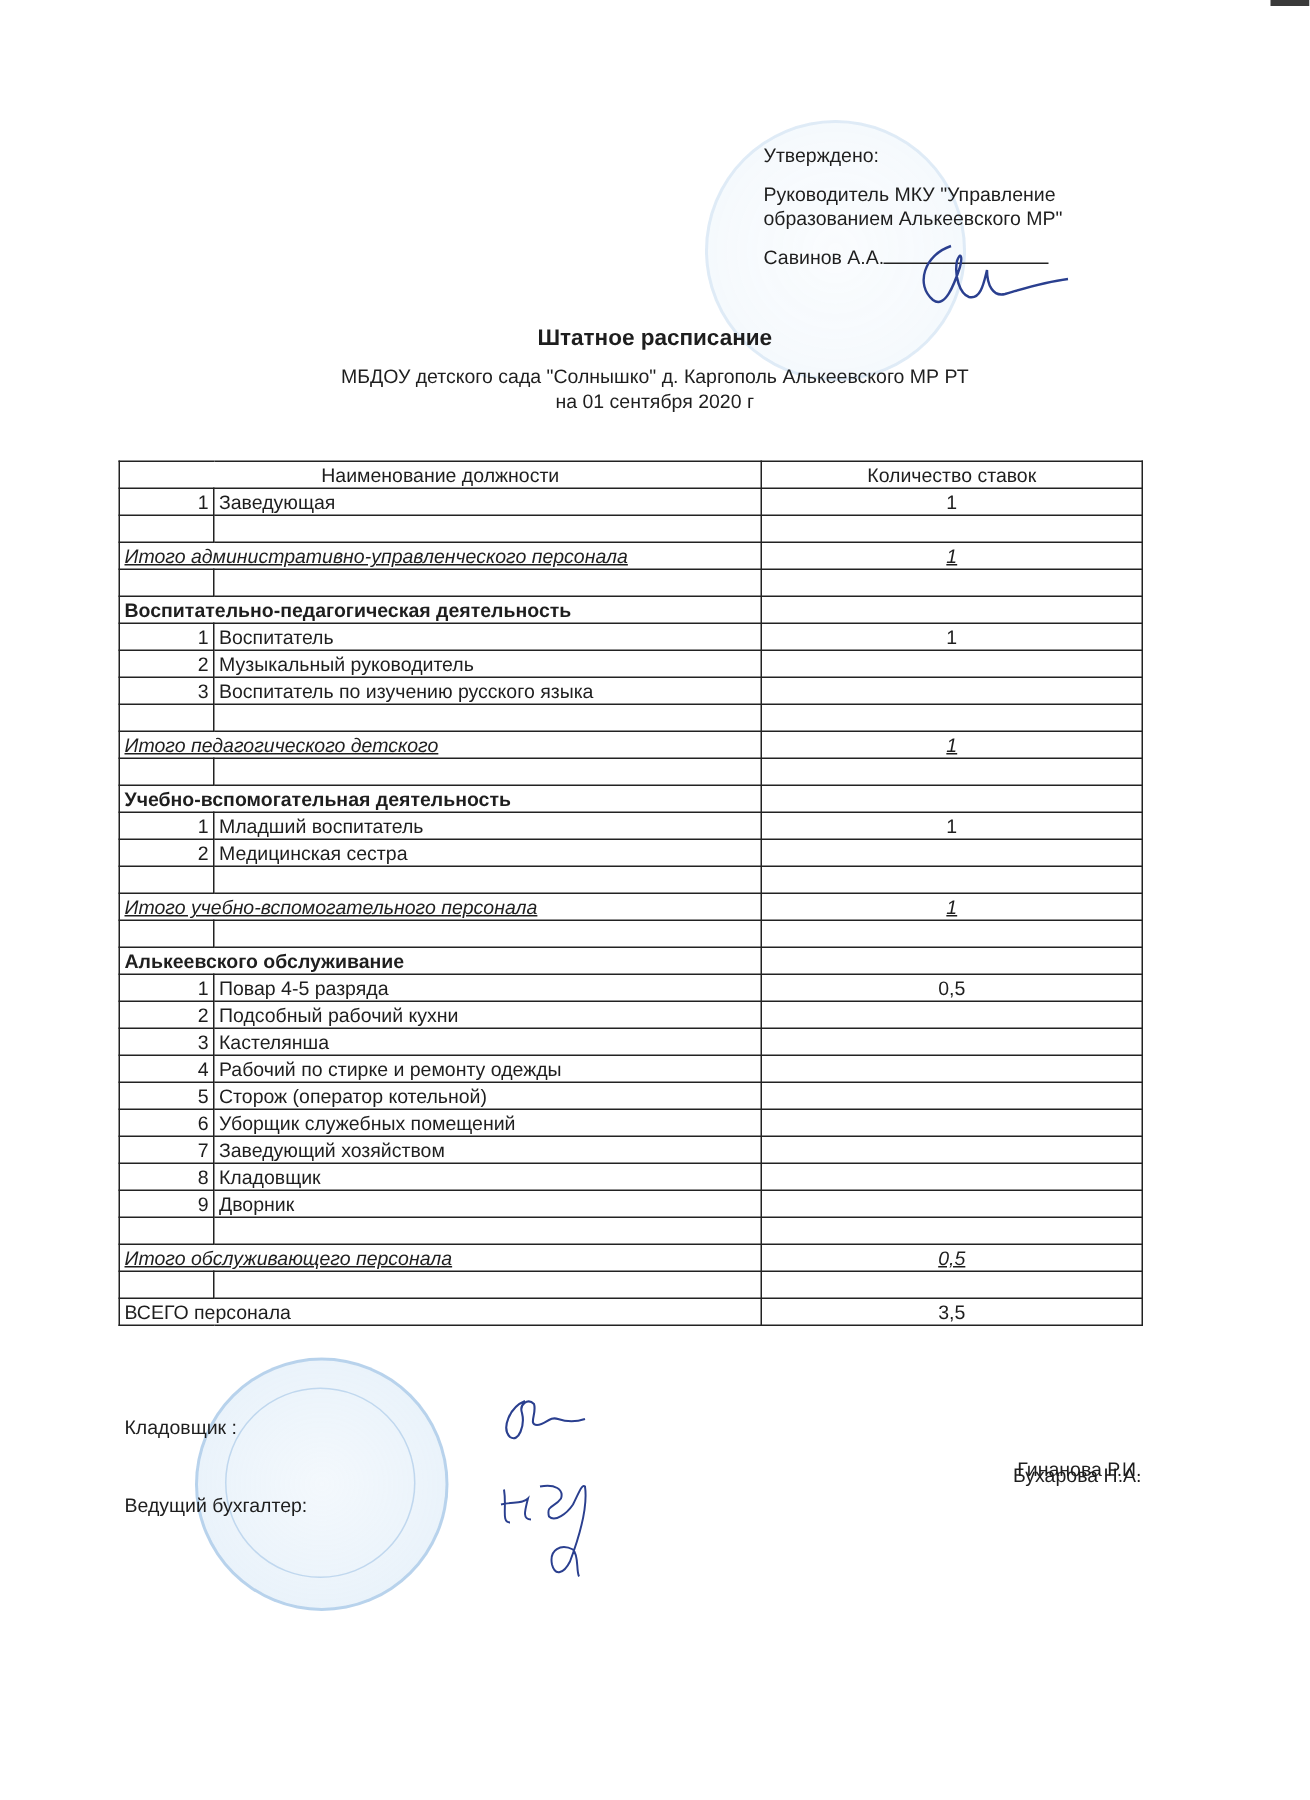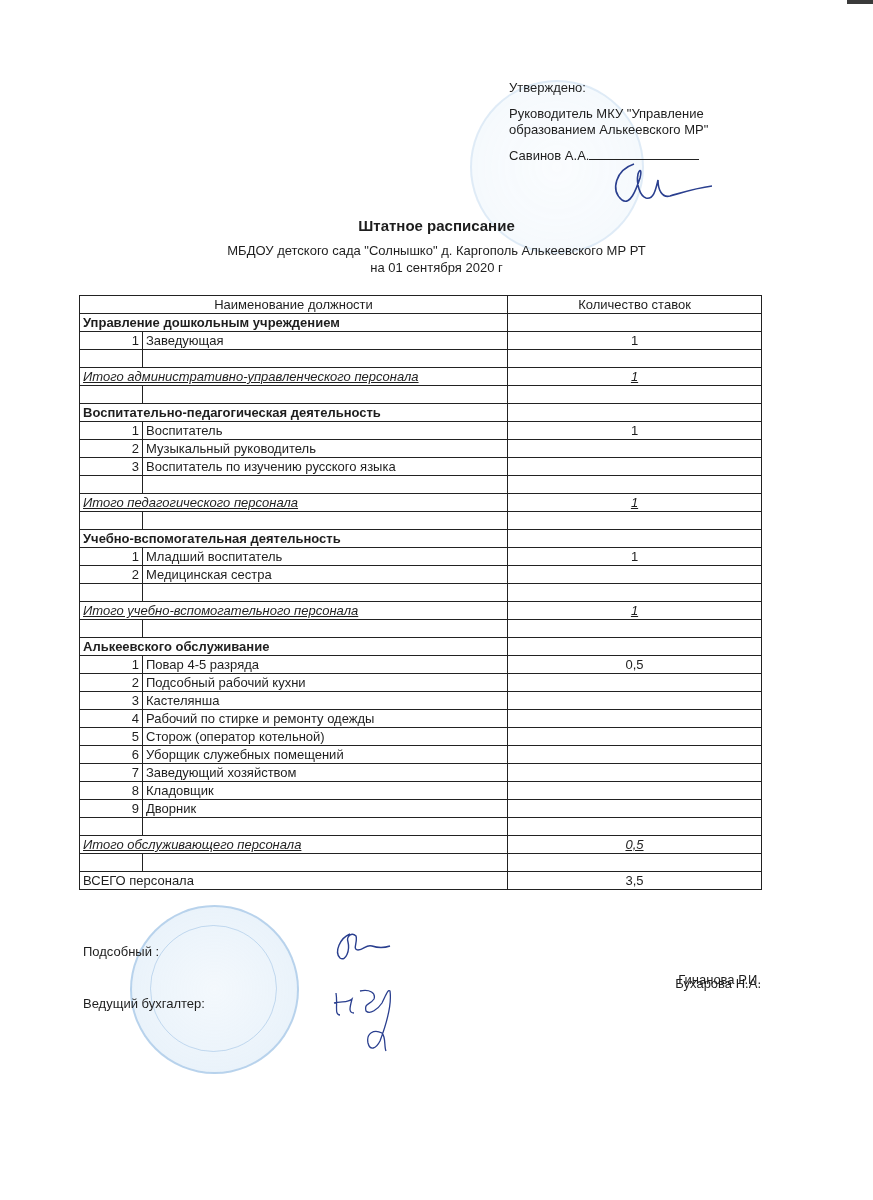--- a/index.html
+++ b/index.html
@@ -1,30 +1,30 @@
 <!DOCTYPE html>
 <html><head>
 <meta charset="utf-8">
 <style>
   html, body { margin: 0; padding: 0; }
   body {
     width: 873px; height: 1200px; background: #ffffff; position: relative; overflow: hidden;
     font-family: "Liberation Sans", sans-serif; color: #1e1e1e;
   }
   .abs { position: absolute; }
-  .approval { left: 509px; top: 80px; font-size: 13px; line-height: 16px; }
+  .approval { left: 509px; top: 96px; font-size: 13px; line-height: 16px; }
   .approval div { white-space: nowrap; }
   .approval .line2 { margin-top: 10px; }
   .approval .signer { margin-top: 8px; }
   .approval .underline-blank { display: inline-block; width: 110px; border-bottom: 1px solid #222; height: 13px; vertical-align: baseline; }
   .title { left: 0; width: 873px; top: 217px; text-align: center; font-weight: bold; font-size: 15px; }
   .subtitle { left: 0; width: 873px; top: 242px; text-align: center; font-size: 13px; line-height: 17px; }
 
   table.staff {
-    position: absolute; left: 79px; top: 295px; width: 682px;
+    position: absolute; left: 79px; top: 307px; width: 682px;
     border-collapse: collapse; font-size: 13px; table-layout: fixed;
   }
   table.staff td {
     border: 1px solid #222; height: 17px; padding: 0 3px; white-space: nowrap; overflow: hidden; line-height: 17px;
   }
   table.staff col.c-num { width: 63px; }
   table.staff col.c-name { width: 365px; }
   table.staff col.c-qty { width: 254px; }
   td.num { text-align: right; }
   td.qty { text-align: center; }
@@ -72,24 +72,20 @@
   <colgroup>
       <col class="c-num">
       <col class="c-name">
       <col class="c-qty">
     </colgroup>
   <tbody id="staff-body">
     <tr>
       <td colspan="2" class="qty">Наименование должности</td>
       <td class="qty">Количество ставок</td>
     </tr>
-  <tr>
-        <td colspan="2" class="section">Управление дошкольным учреждением</td>
-        <td class="qty"></td>
-      </tr>
       <tr>
         <td class="num">1</td>
         <td>Заведующая</td>
         <td class="qty">1</td>
       </tr>
       <tr>
         <td class="num"></td>
         <td></td>
         <td class="qty"></td>
       </tr>
@@ -120,21 +116,21 @@
         <td class="num">3</td>
         <td>Воспитатель по изучению русского языка</td>
         <td class="qty"></td>
       </tr>
       <tr>
         <td class="num"></td>
         <td></td>
         <td class="qty"></td>
       </tr>
       <tr>
-        <td colspan="2" class="subtotal"><span>Итого педагогического персонала</span></td>
+        <td colspan="2" class="subtotal"><span>Итого педагогического детского</span></td>
         <td class="qty subtotal"><span>1</span></td>
       </tr>
       <tr>
         <td class="num"></td>
         <td></td>
         <td class="qty"></td>
       </tr>
       <tr>
         <td colspan="2" class="section">Учебно-вспомогательная деятельность</td>
         <td class="qty"></td>
@@ -230,21 +226,21 @@
         <td colspan="2" class="total">ВСЕГО персонала</td>
         <td class="qty total">3,5</td>
       </tr>
     </tbody>
 </table>
 
 <div class="stamp" style="left:130px; top:905px; width:165px; height:165px;">
   <div class="stamp-inner" style="left:18px; top:18px; width:125px; height:125px;"></div>
 </div>
 
-<div class="abs sign-row" style="top:944px;">Подсобный :</div>
+<div class="abs sign-row" style="top:944px;">Кладовщик :</div>
 <div class="abs sign-name" style="top:944px;">Гинанова Р.И.</div>
 <svg class="sig" style="left:328px; top:928px;" width="70" height="40" viewBox="0 0 70 40">
   <path d="M22 6 C12 10 6 24 12 30 C18 34 22 22 20 14 C18 8 24 4 28 8 C30 14 24 22 30 22 C36 22 38 16 44 18 C50 20 56 20 62 18" fill="none" stroke="#2a3f8f" stroke-width="1.4"></path>
 </svg>
 
 <div class="abs sign-row" style="top:996px;">Ведущий бухгалтер:</div>
 <div class="abs sign-name" style="top:948px;">Бухарова Н.А.</div>
 <svg class="sig" style="left:330px; top:985px;" width="80" height="70" viewBox="0 0 80 70">
   <path d="M6 8 C8 20 4 30 10 30 M4 18 C12 16 18 18 22 14 C20 22 18 28 24 28 M30 6 C40 4 46 8 44 14 C40 20 34 18 36 26 C40 30 48 24 52 18 C56 10 58 4 60 6 C62 20 56 40 50 56 C46 64 40 66 38 58 C36 48 44 44 52 48 C56 52 54 62 56 66" fill="none" stroke="#2a3f8f" stroke-width="1.3"></path>
 </svg>

